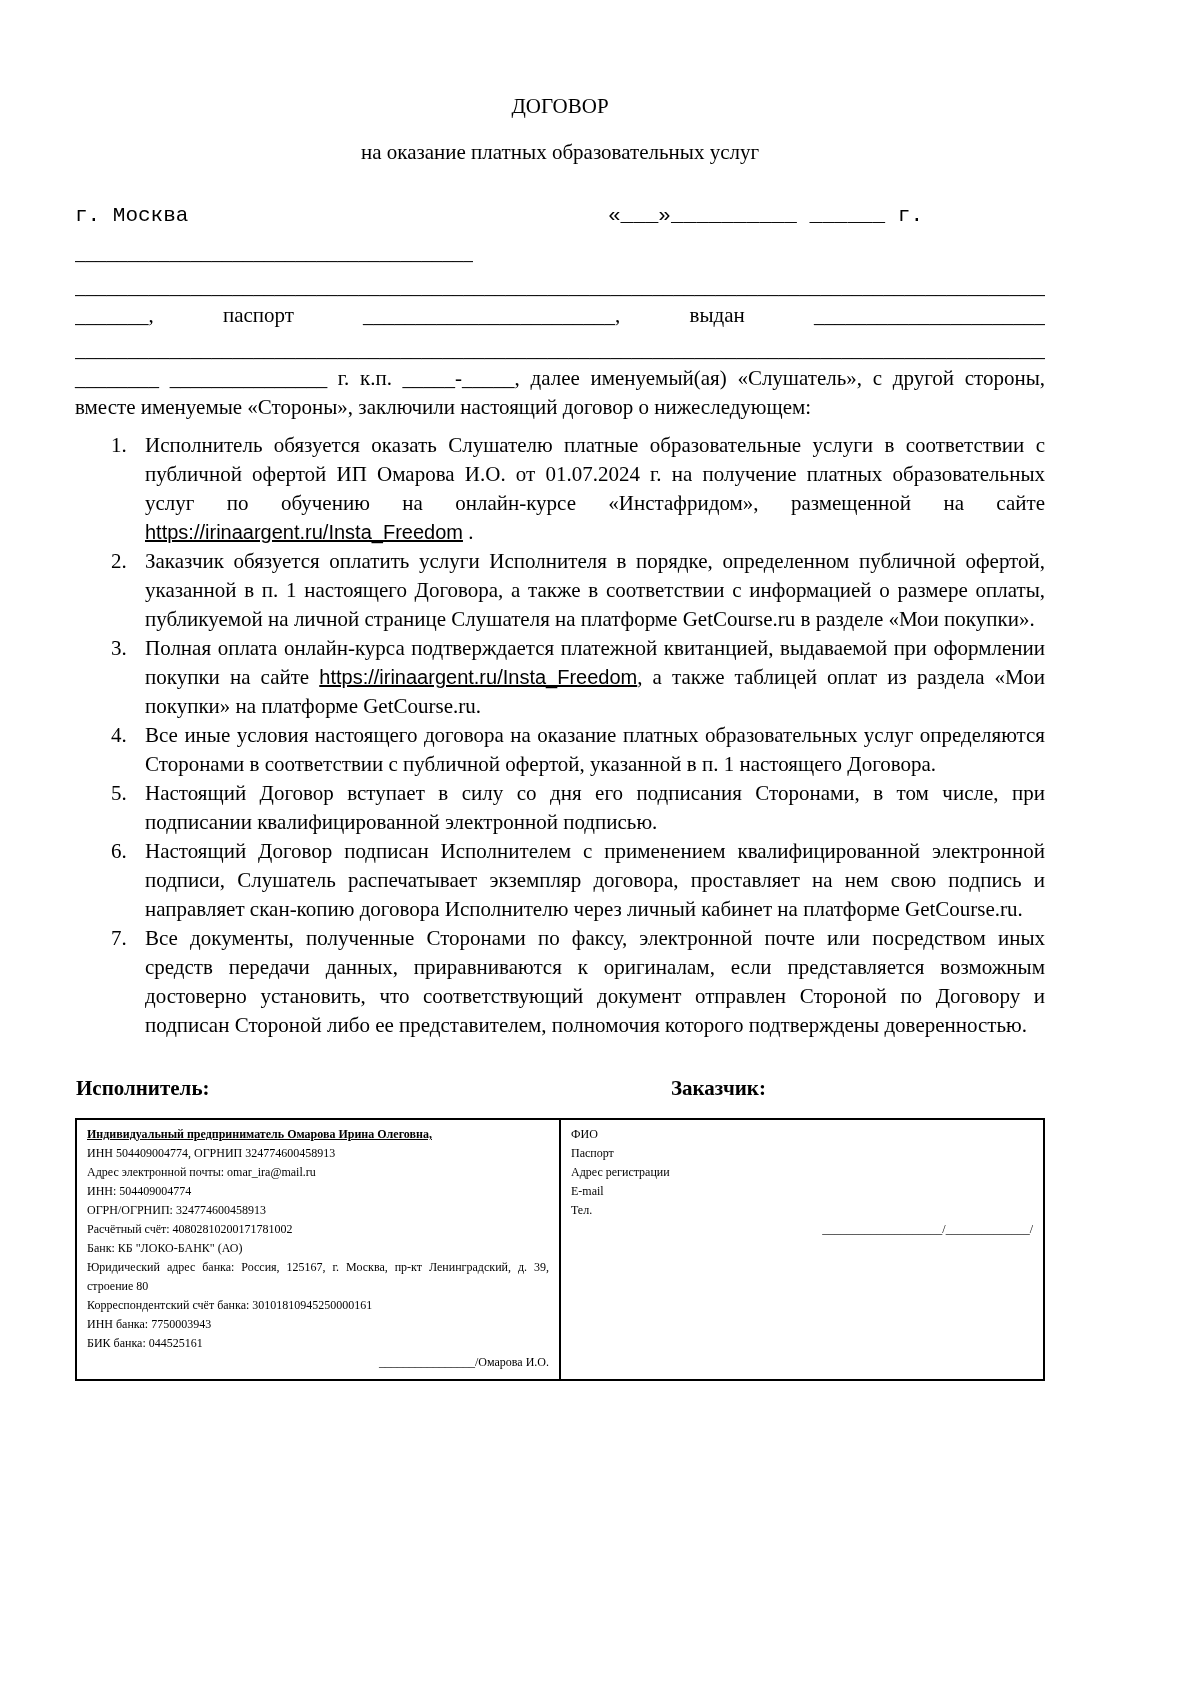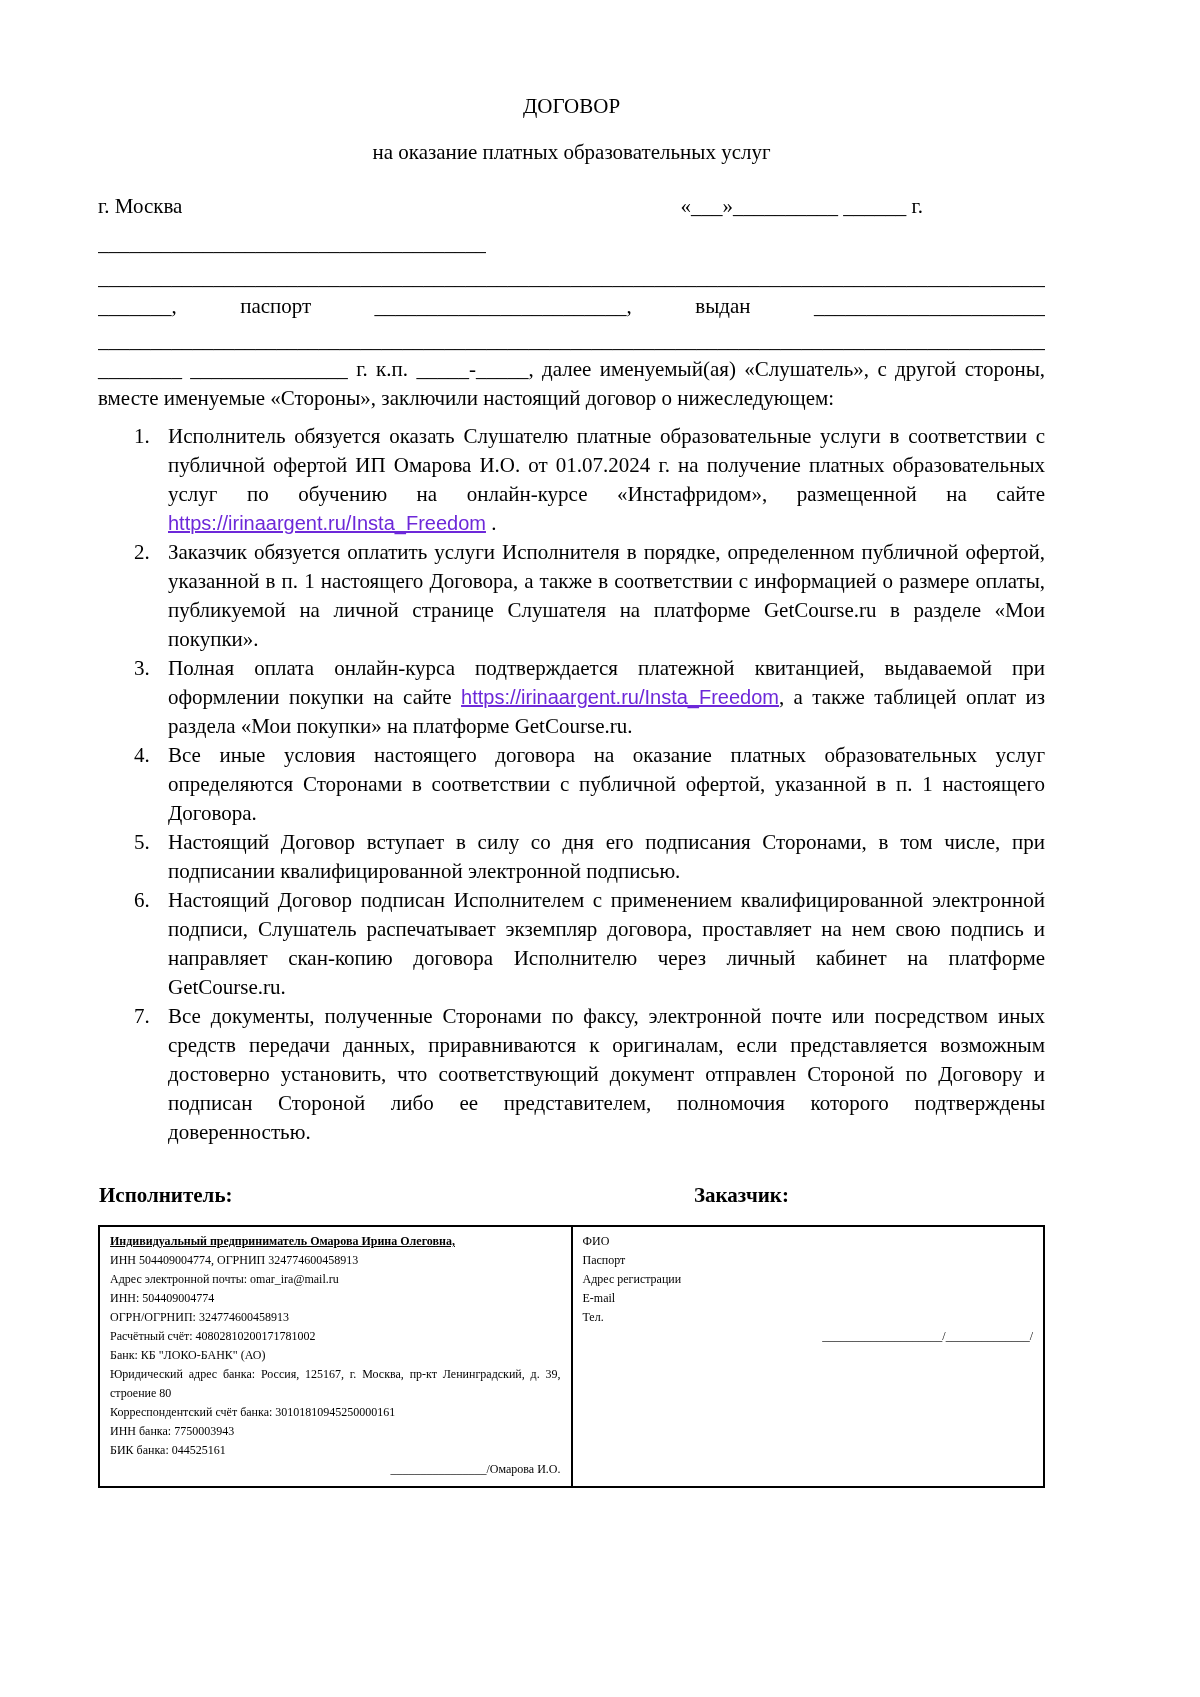--- a/index.html
+++ b/index.html
@@ -1,42 +1,42 @@
 <!DOCTYPE html>
 <html lang="ru"><head>
 <meta charset="utf-8">
 <style>
   html, body { margin: 0; padding: 0; background: #ffffff; }
   .page {
     position: relative;
     width: 1200px;
     height: 1490px;
     box-sizing: border-box;
-    padding: 92px 155px 0 98px;
+    padding: 92px 155px 0 75px;
     background: #ffffff;
     color: #000000;
     font-family: "Liberation Serif", serif;
     font-size: 21px;
     line-height: 29px;
     overflow: hidden;
   }
   .title { text-align: center; margin-bottom: 17px; }
-  .subtitle { text-align: center; margin-bottom: 25px; }
-  .city-row { display: flex; justify-content: space-between; margin-bottom: 8px; }
+  .subtitle { text-align: center; margin-bottom: 34px; }
+  .city-row { display: flex; justify-content: space-between; margin-bottom: 8px; font-family: Liberation Mono, monospace; }
   .date-blank { margin-right: 122px; white-space: pre; }
   .intro { text-align: justify; text-align-last: justify; }
   .fill-line { overflow: hidden; white-space: nowrap; height: 29px; margin-top: 5px; }
   .fill-partial { width: 41%; }
   .passport-line { text-align: justify; text-align-last: justify; height: 29px; overflow: hidden; }
   .party2 { text-align: justify; }
   ol.clauses { margin: 9px 0 0 0; padding: 0; list-style: none; }
   ol.clauses li { position: relative; padding-left: 70px; text-align: justify; }
   ol.clauses li .num { position: absolute; left: 36px; top: 0; }
   .doc-link {
-    color: #6d28d9;
+    color: #000000;
     font-family: "Liberation Sans", sans-serif;
     font-size: 20px;
     text-decoration: underline;
   }
   .parties-row { position: relative; margin: 34px 0 15px 1px; font-weight: bold; height: 29px; }
   .customer-heading { position: absolute; left: 595px; top: 0; }
   table.req-table {
     width: 100%;
     border-collapse: collapse;
     font-size: 12px;

